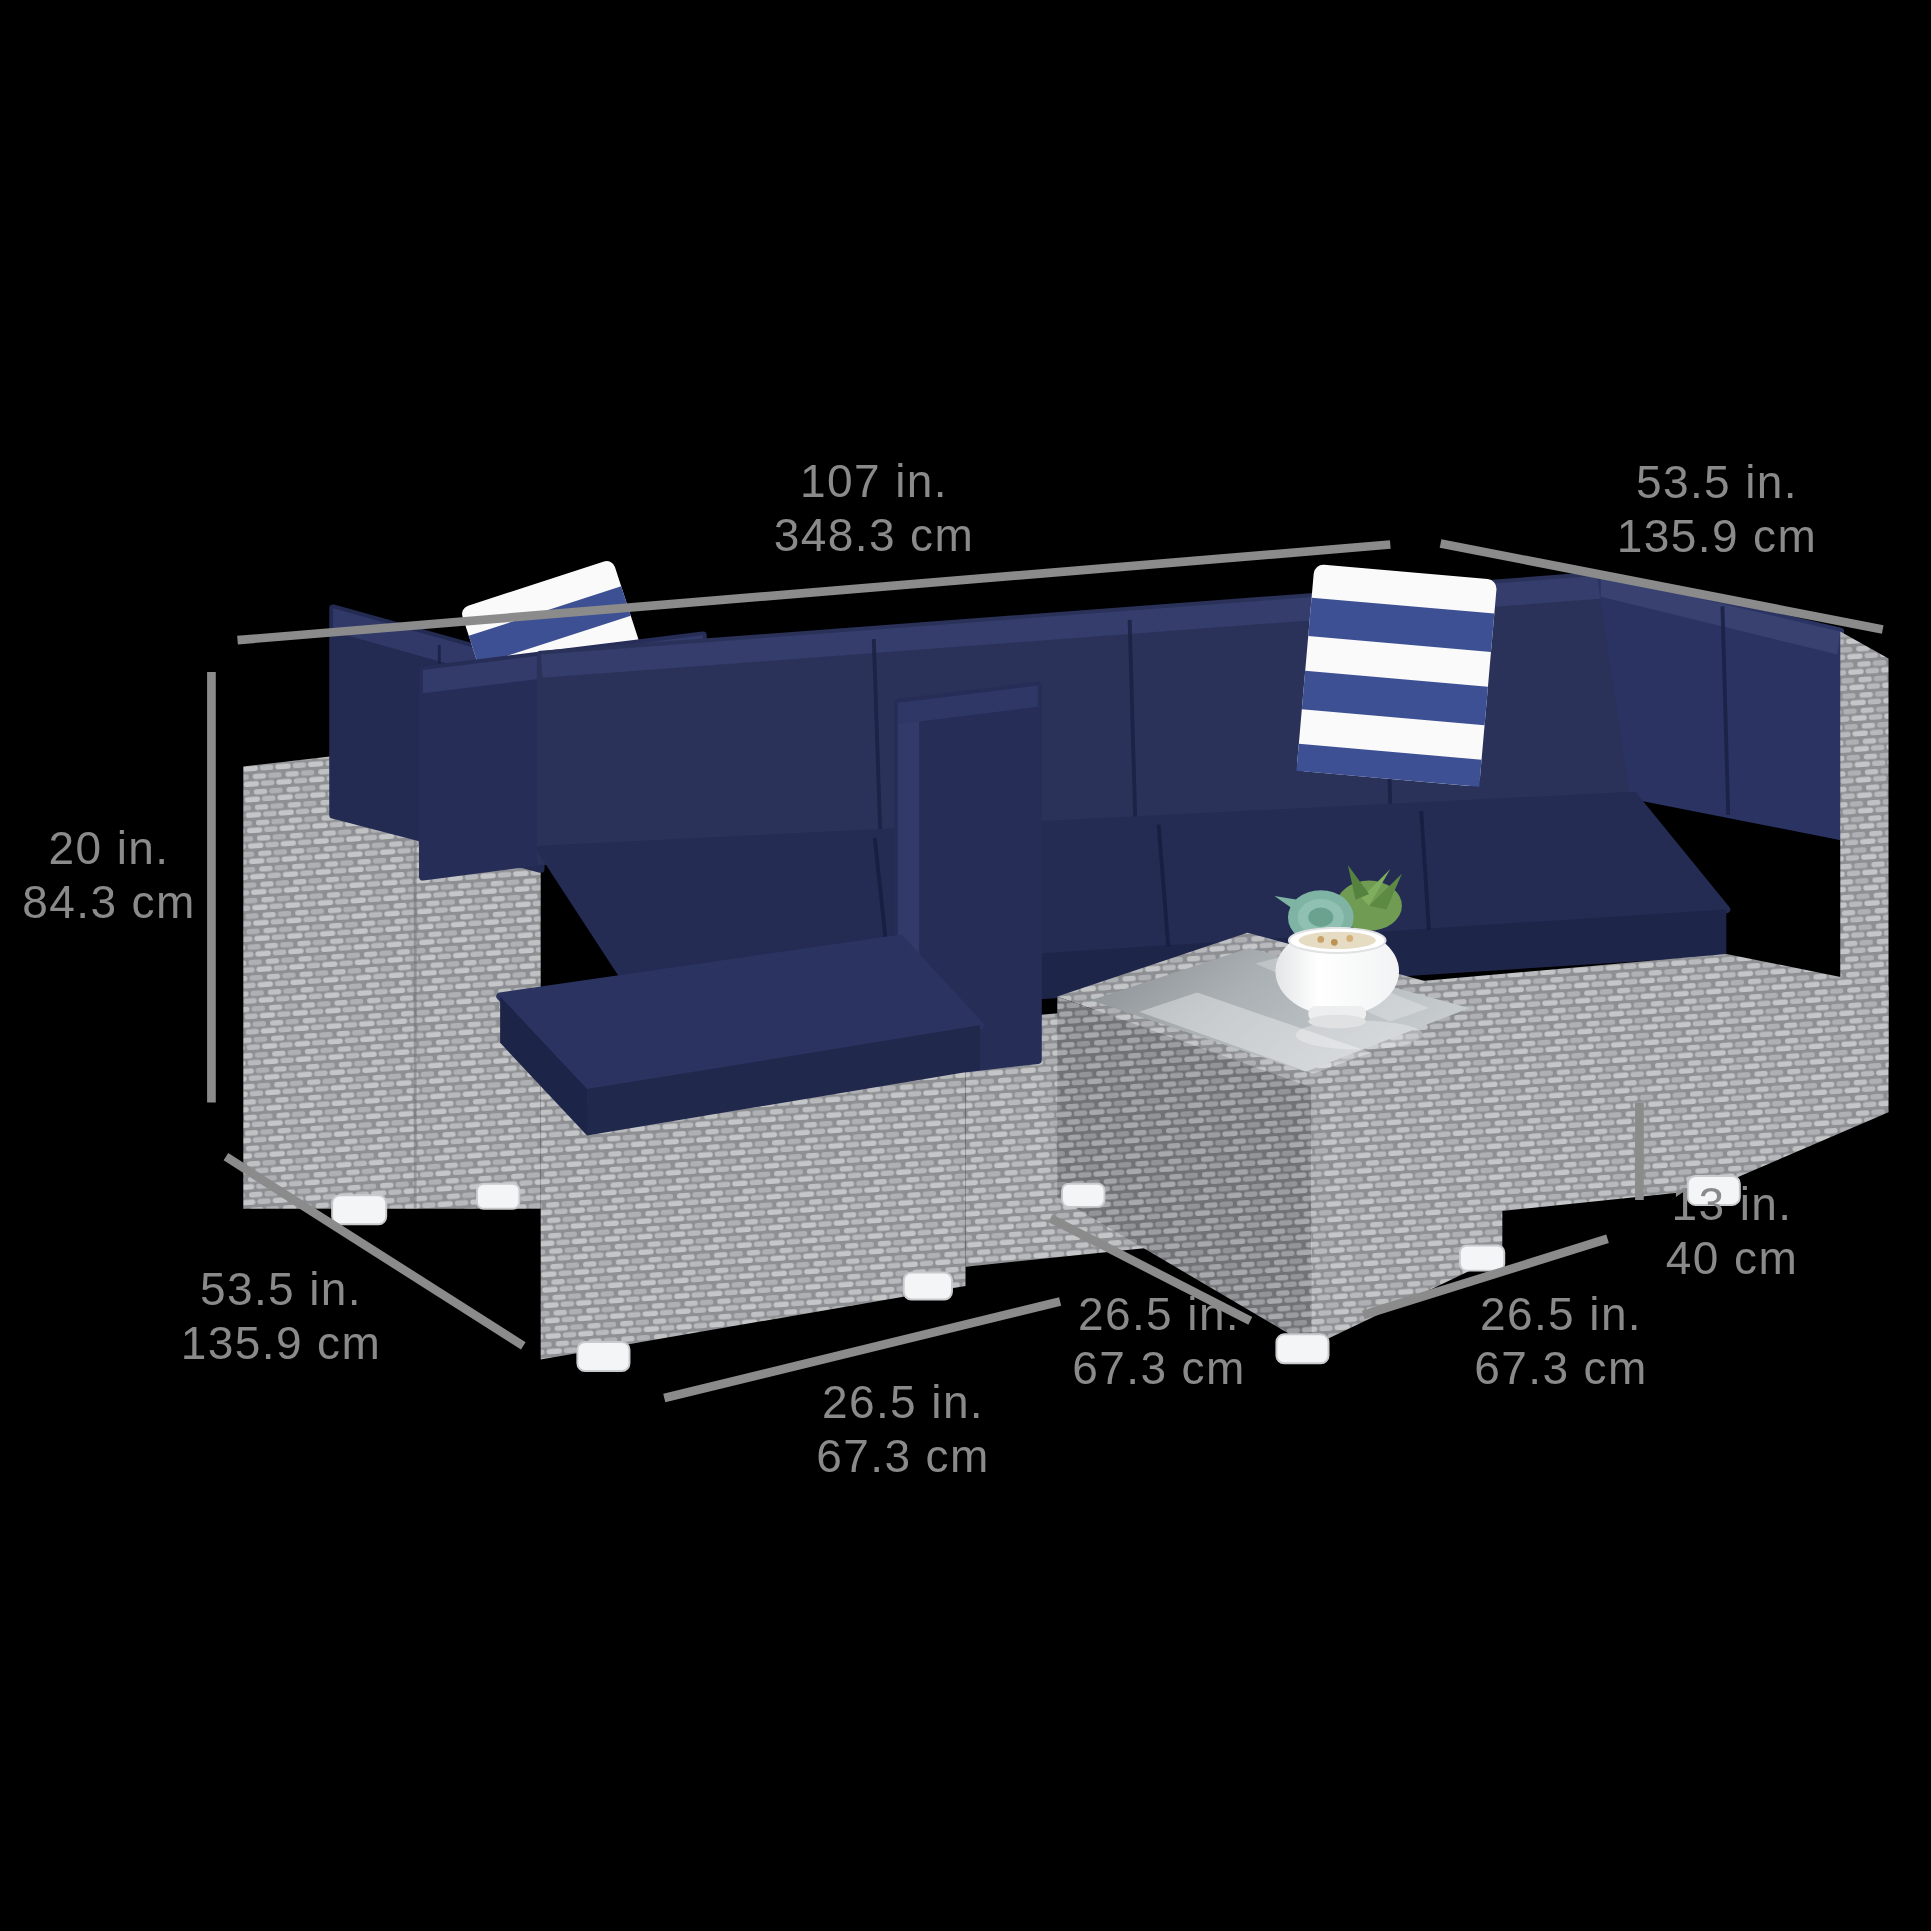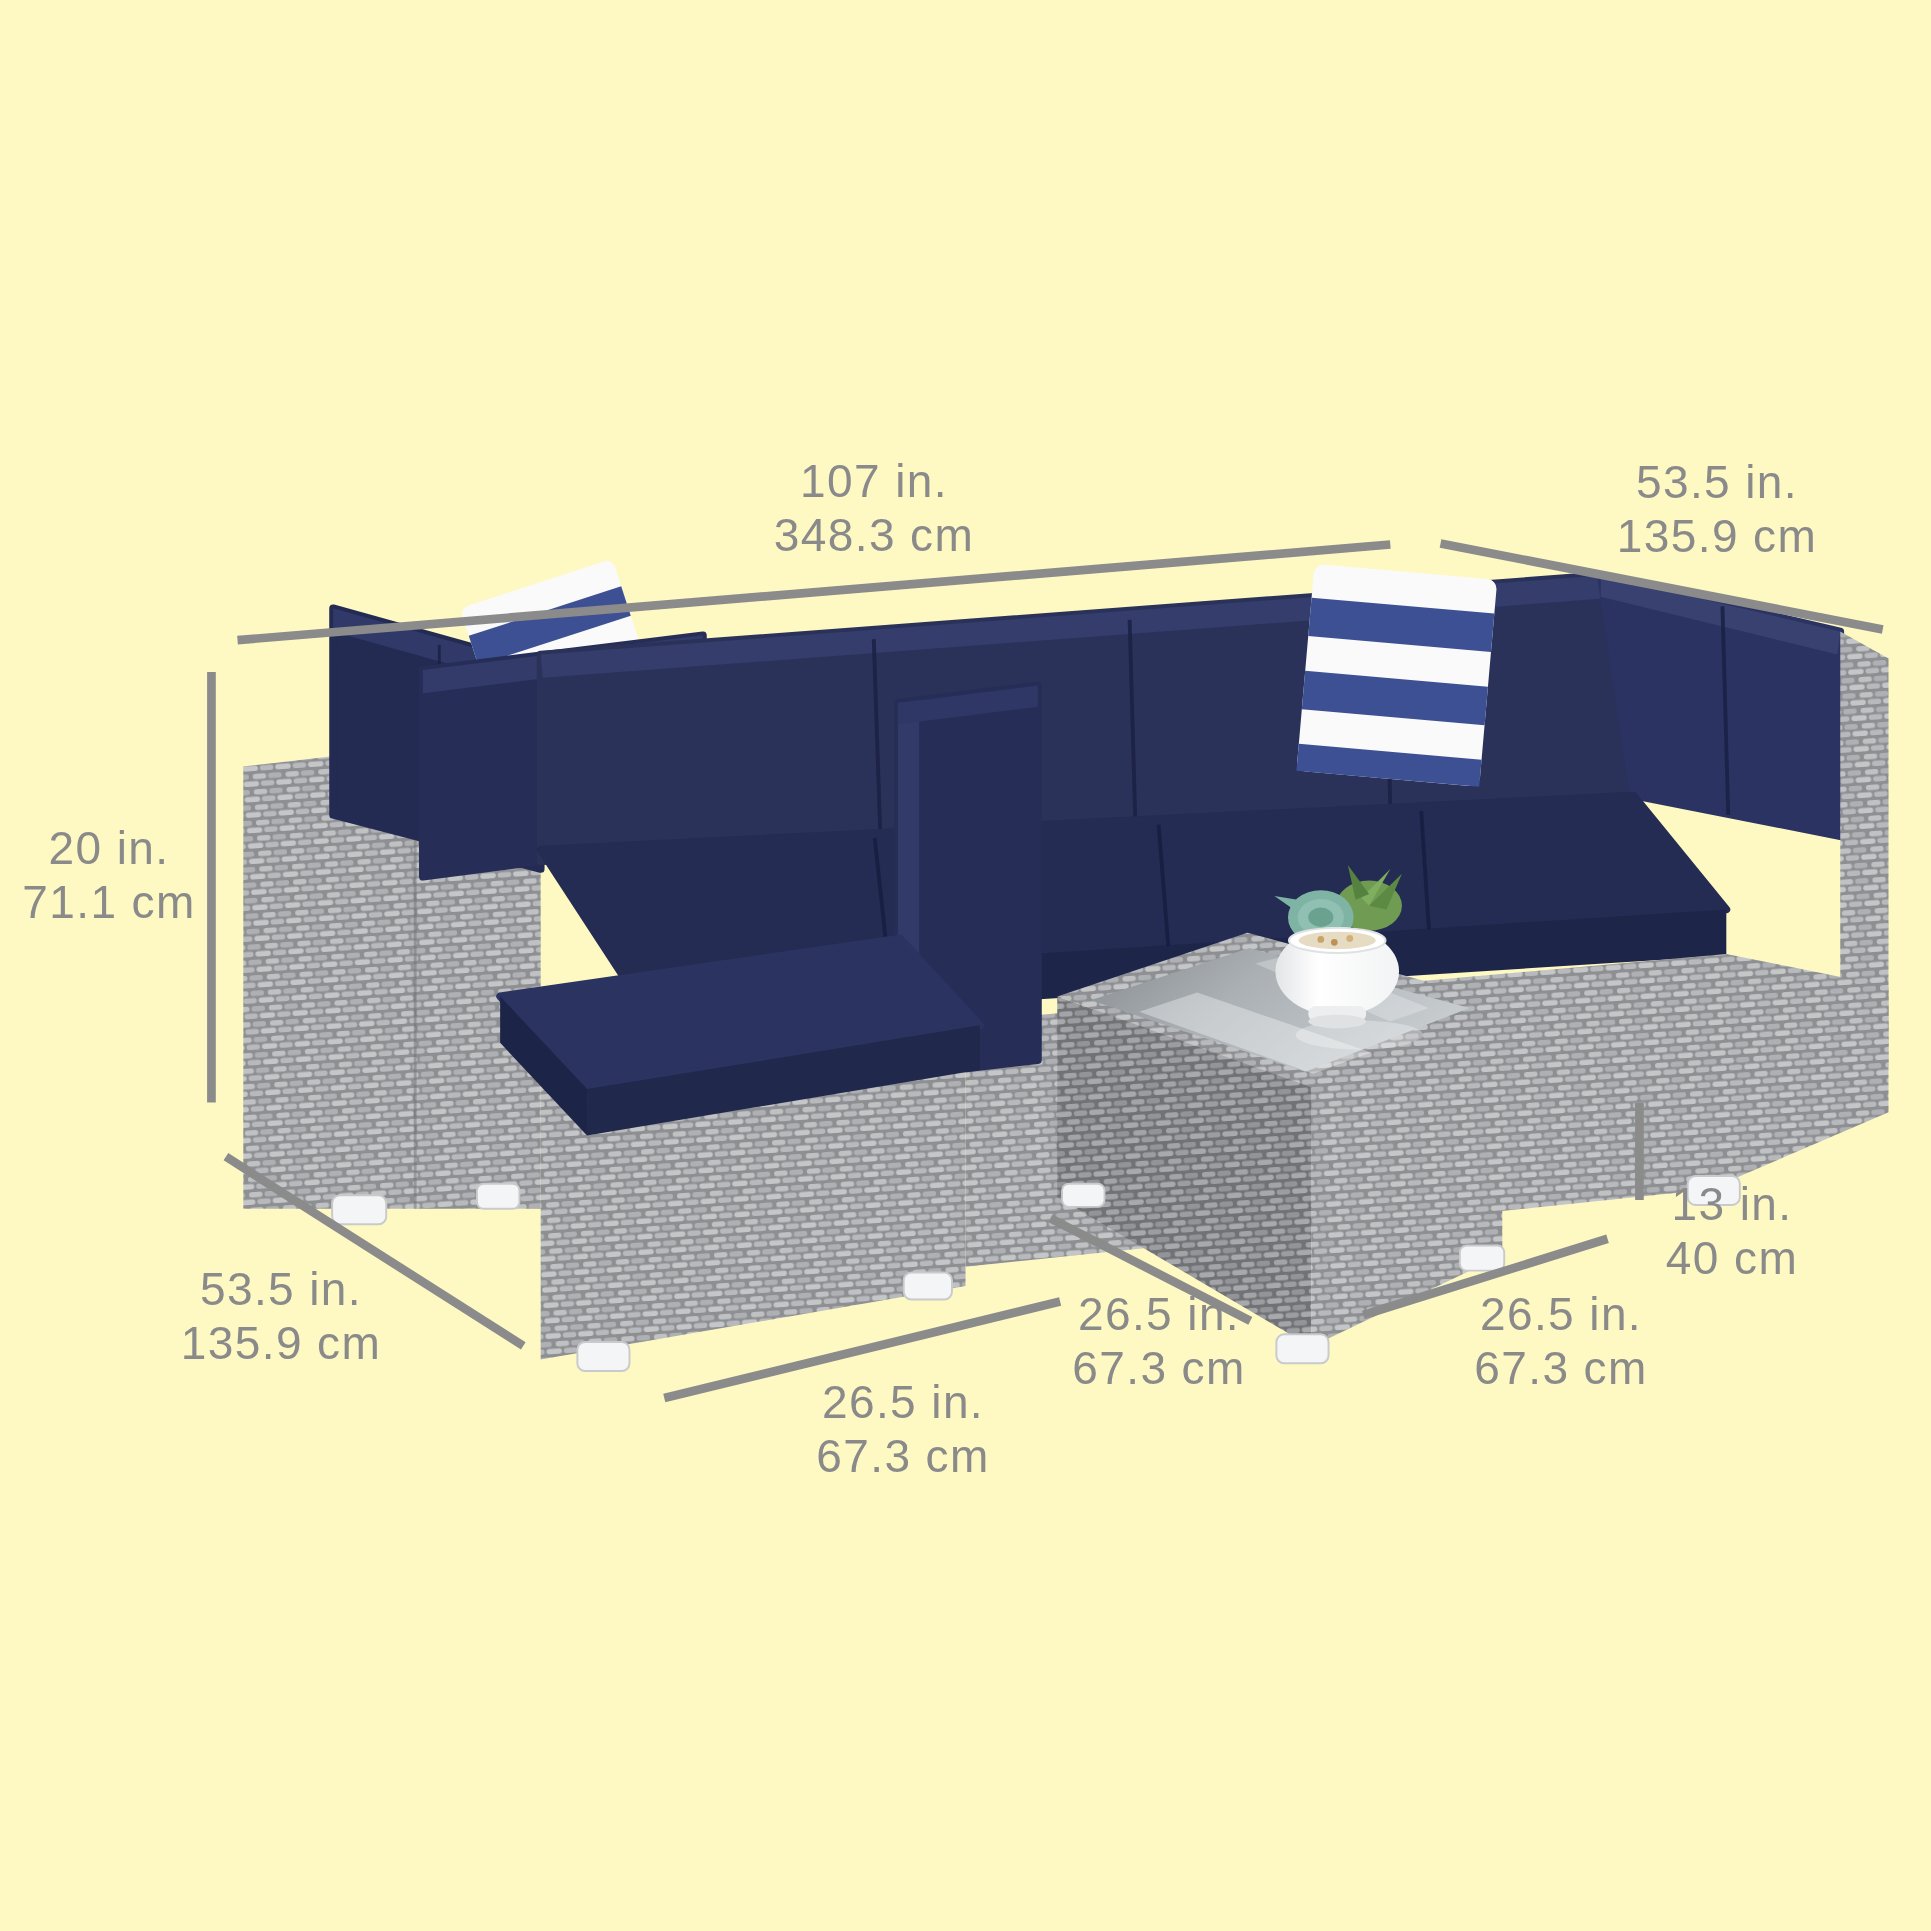--- a/index.html
+++ b/index.html
@@ -1,19 +1,19 @@
 <!DOCTYPE html>
 <html><head>
 <meta charset="utf-8">
 <style>
   html,body{margin:0;padding:0;background:#ffffff;}
   #canvas{
     position:relative;
     width:1931px;height:1931px;
-    background:#fef9c3;
+    background:#000000;
     font-family:"Liberation Sans", sans-serif;
     overflow:hidden;
   }
   #scene{position:absolute;left:0;top:0;width:1931px;height:1931px;}
   .dim-label{
     position:absolute;
     transform:translateX(-50%);
     text-align:center;
     color:#8a8a8a;
     font-size:46px;
@@ -192,21 +192,21 @@
     <div>348.3 cm</div>
   </div>
 
   <div class="dim-label" style="left:1717px;top:455px;">
     <div>53.5 in.</div>
     <div>135.9 cm</div>
   </div>
 
   <div class="dim-label" style="left:109px;top:821px;">
     <div>20 in.</div>
-    <div>71.1 cm</div>
+    <div>84.3 cm</div>
   </div>
 
   <div class="dim-label" style="left:281px;top:1262px;">
     <div>53.5 in.</div>
     <div>135.9 cm</div>
   </div>
 
   <div class="dim-label" style="left:903px;top:1375px;">
     <div>26.5 in.</div>
     <div>67.3 cm</div>

